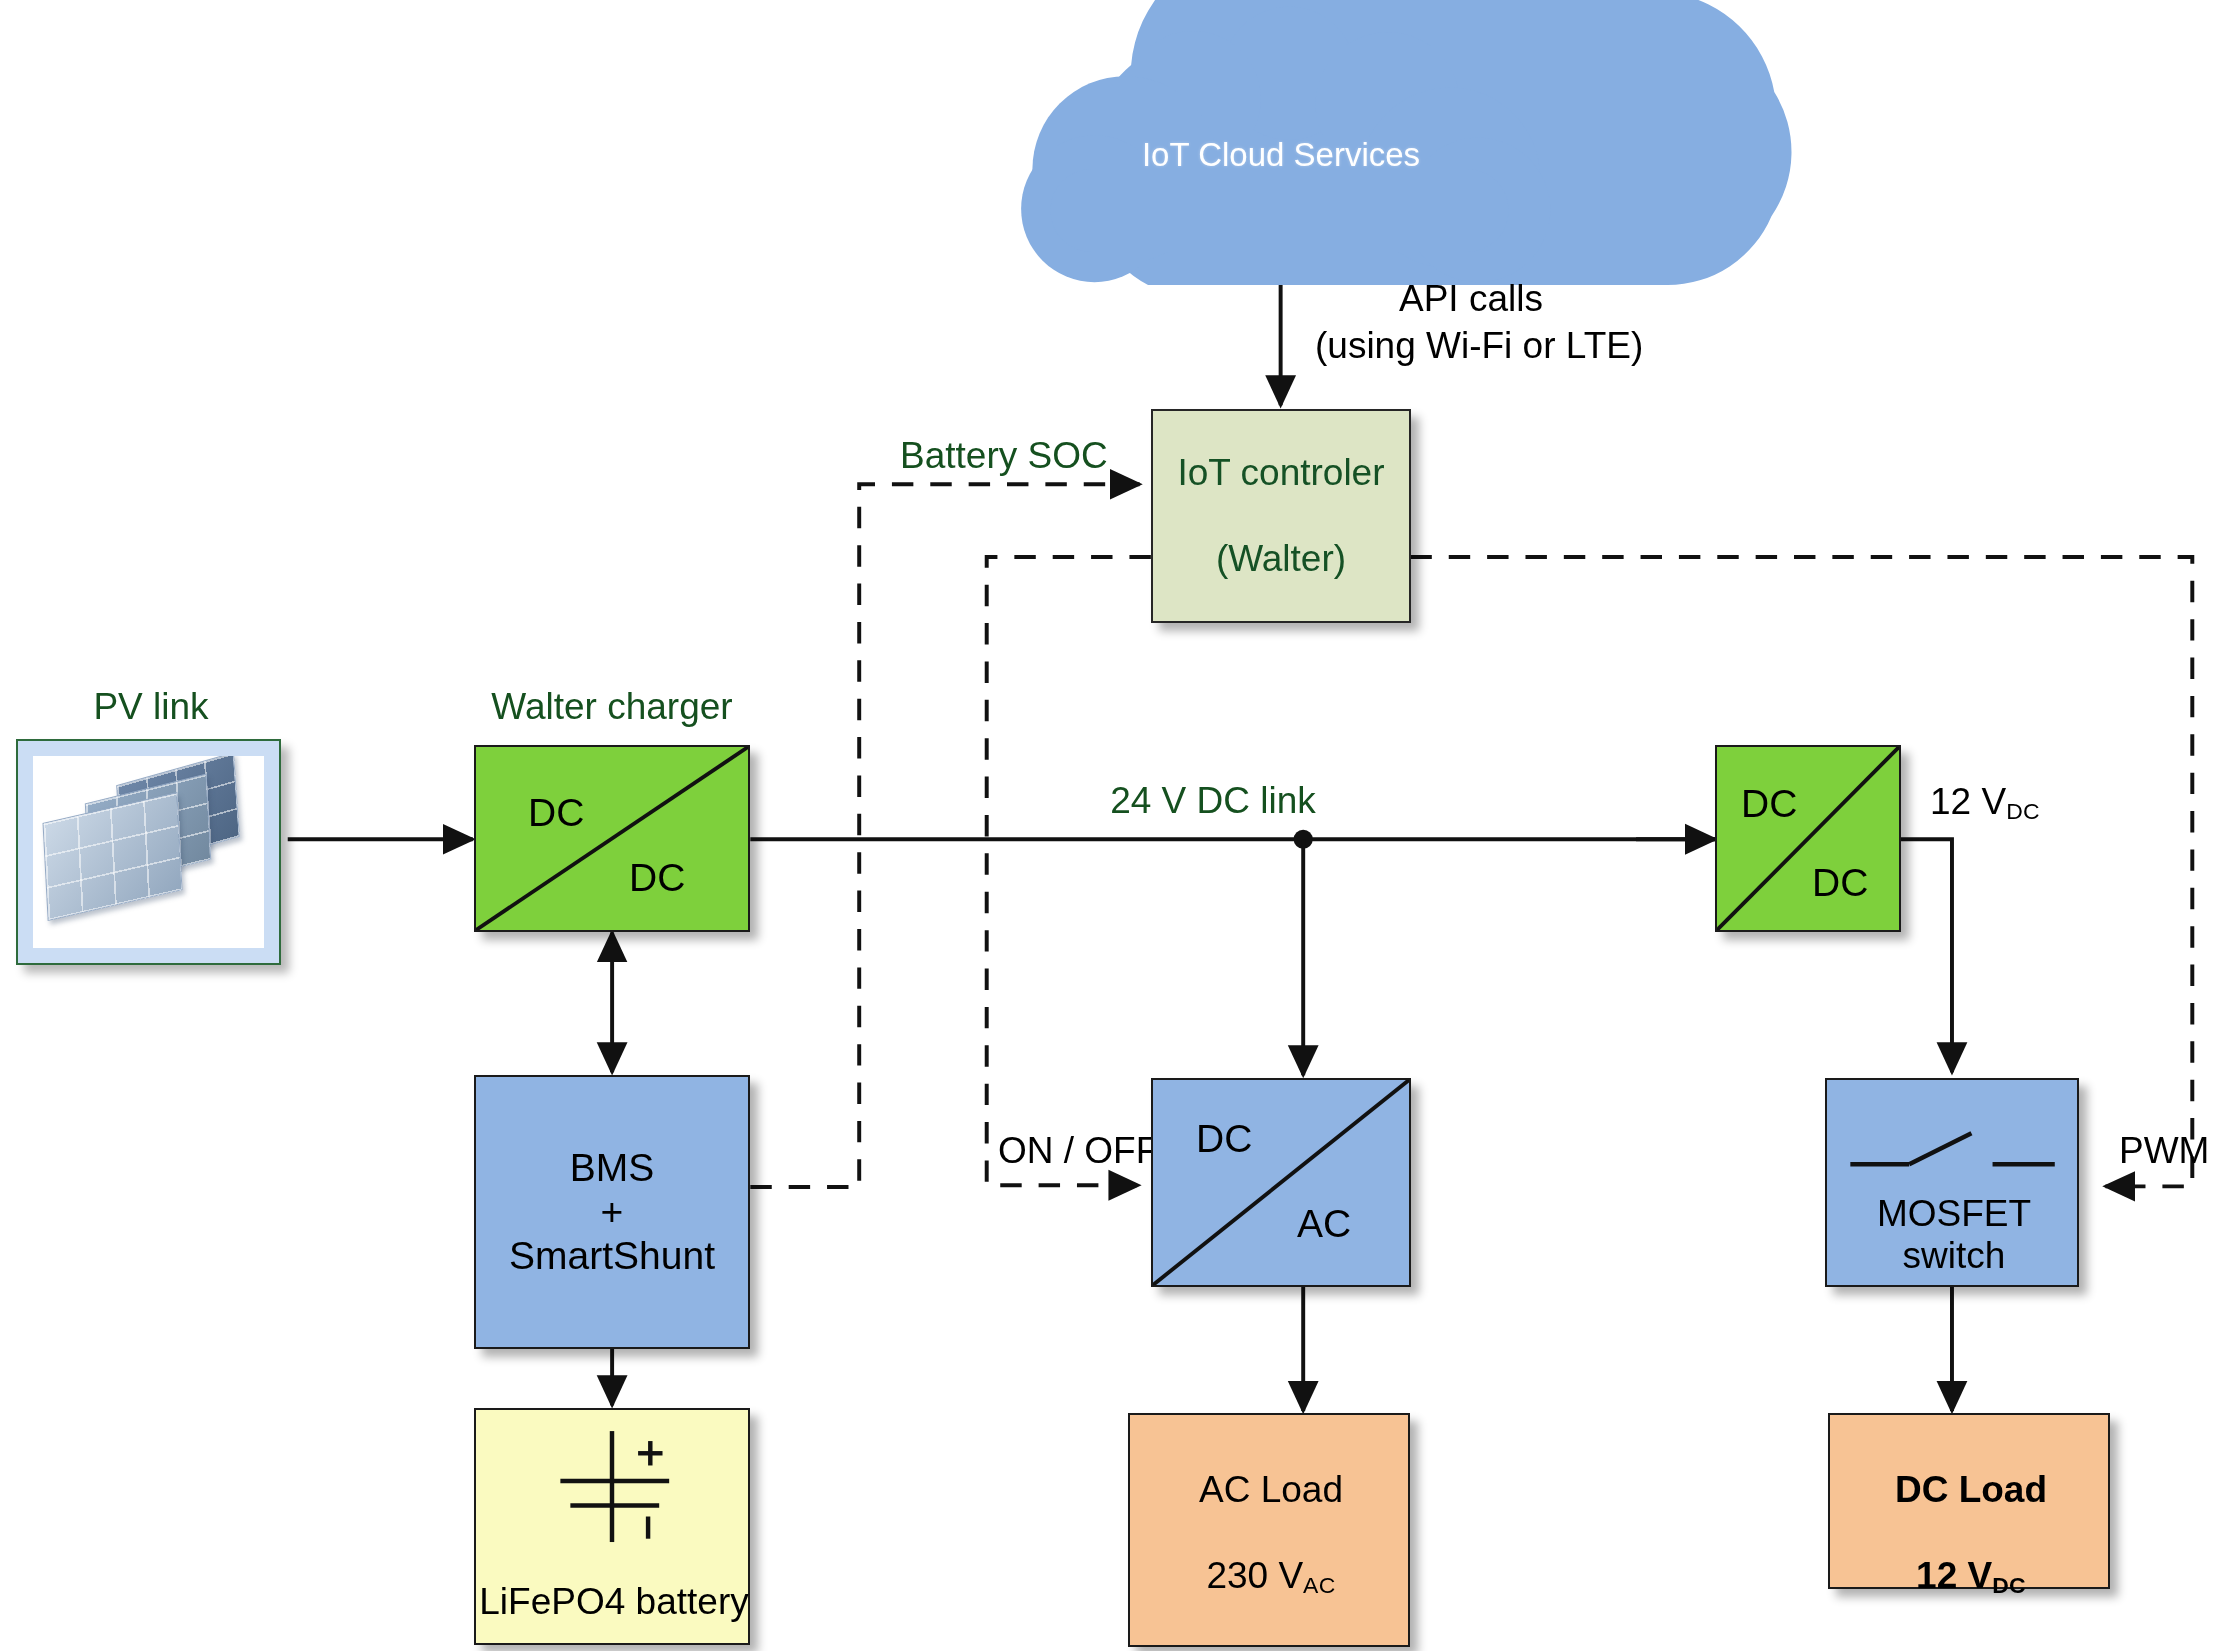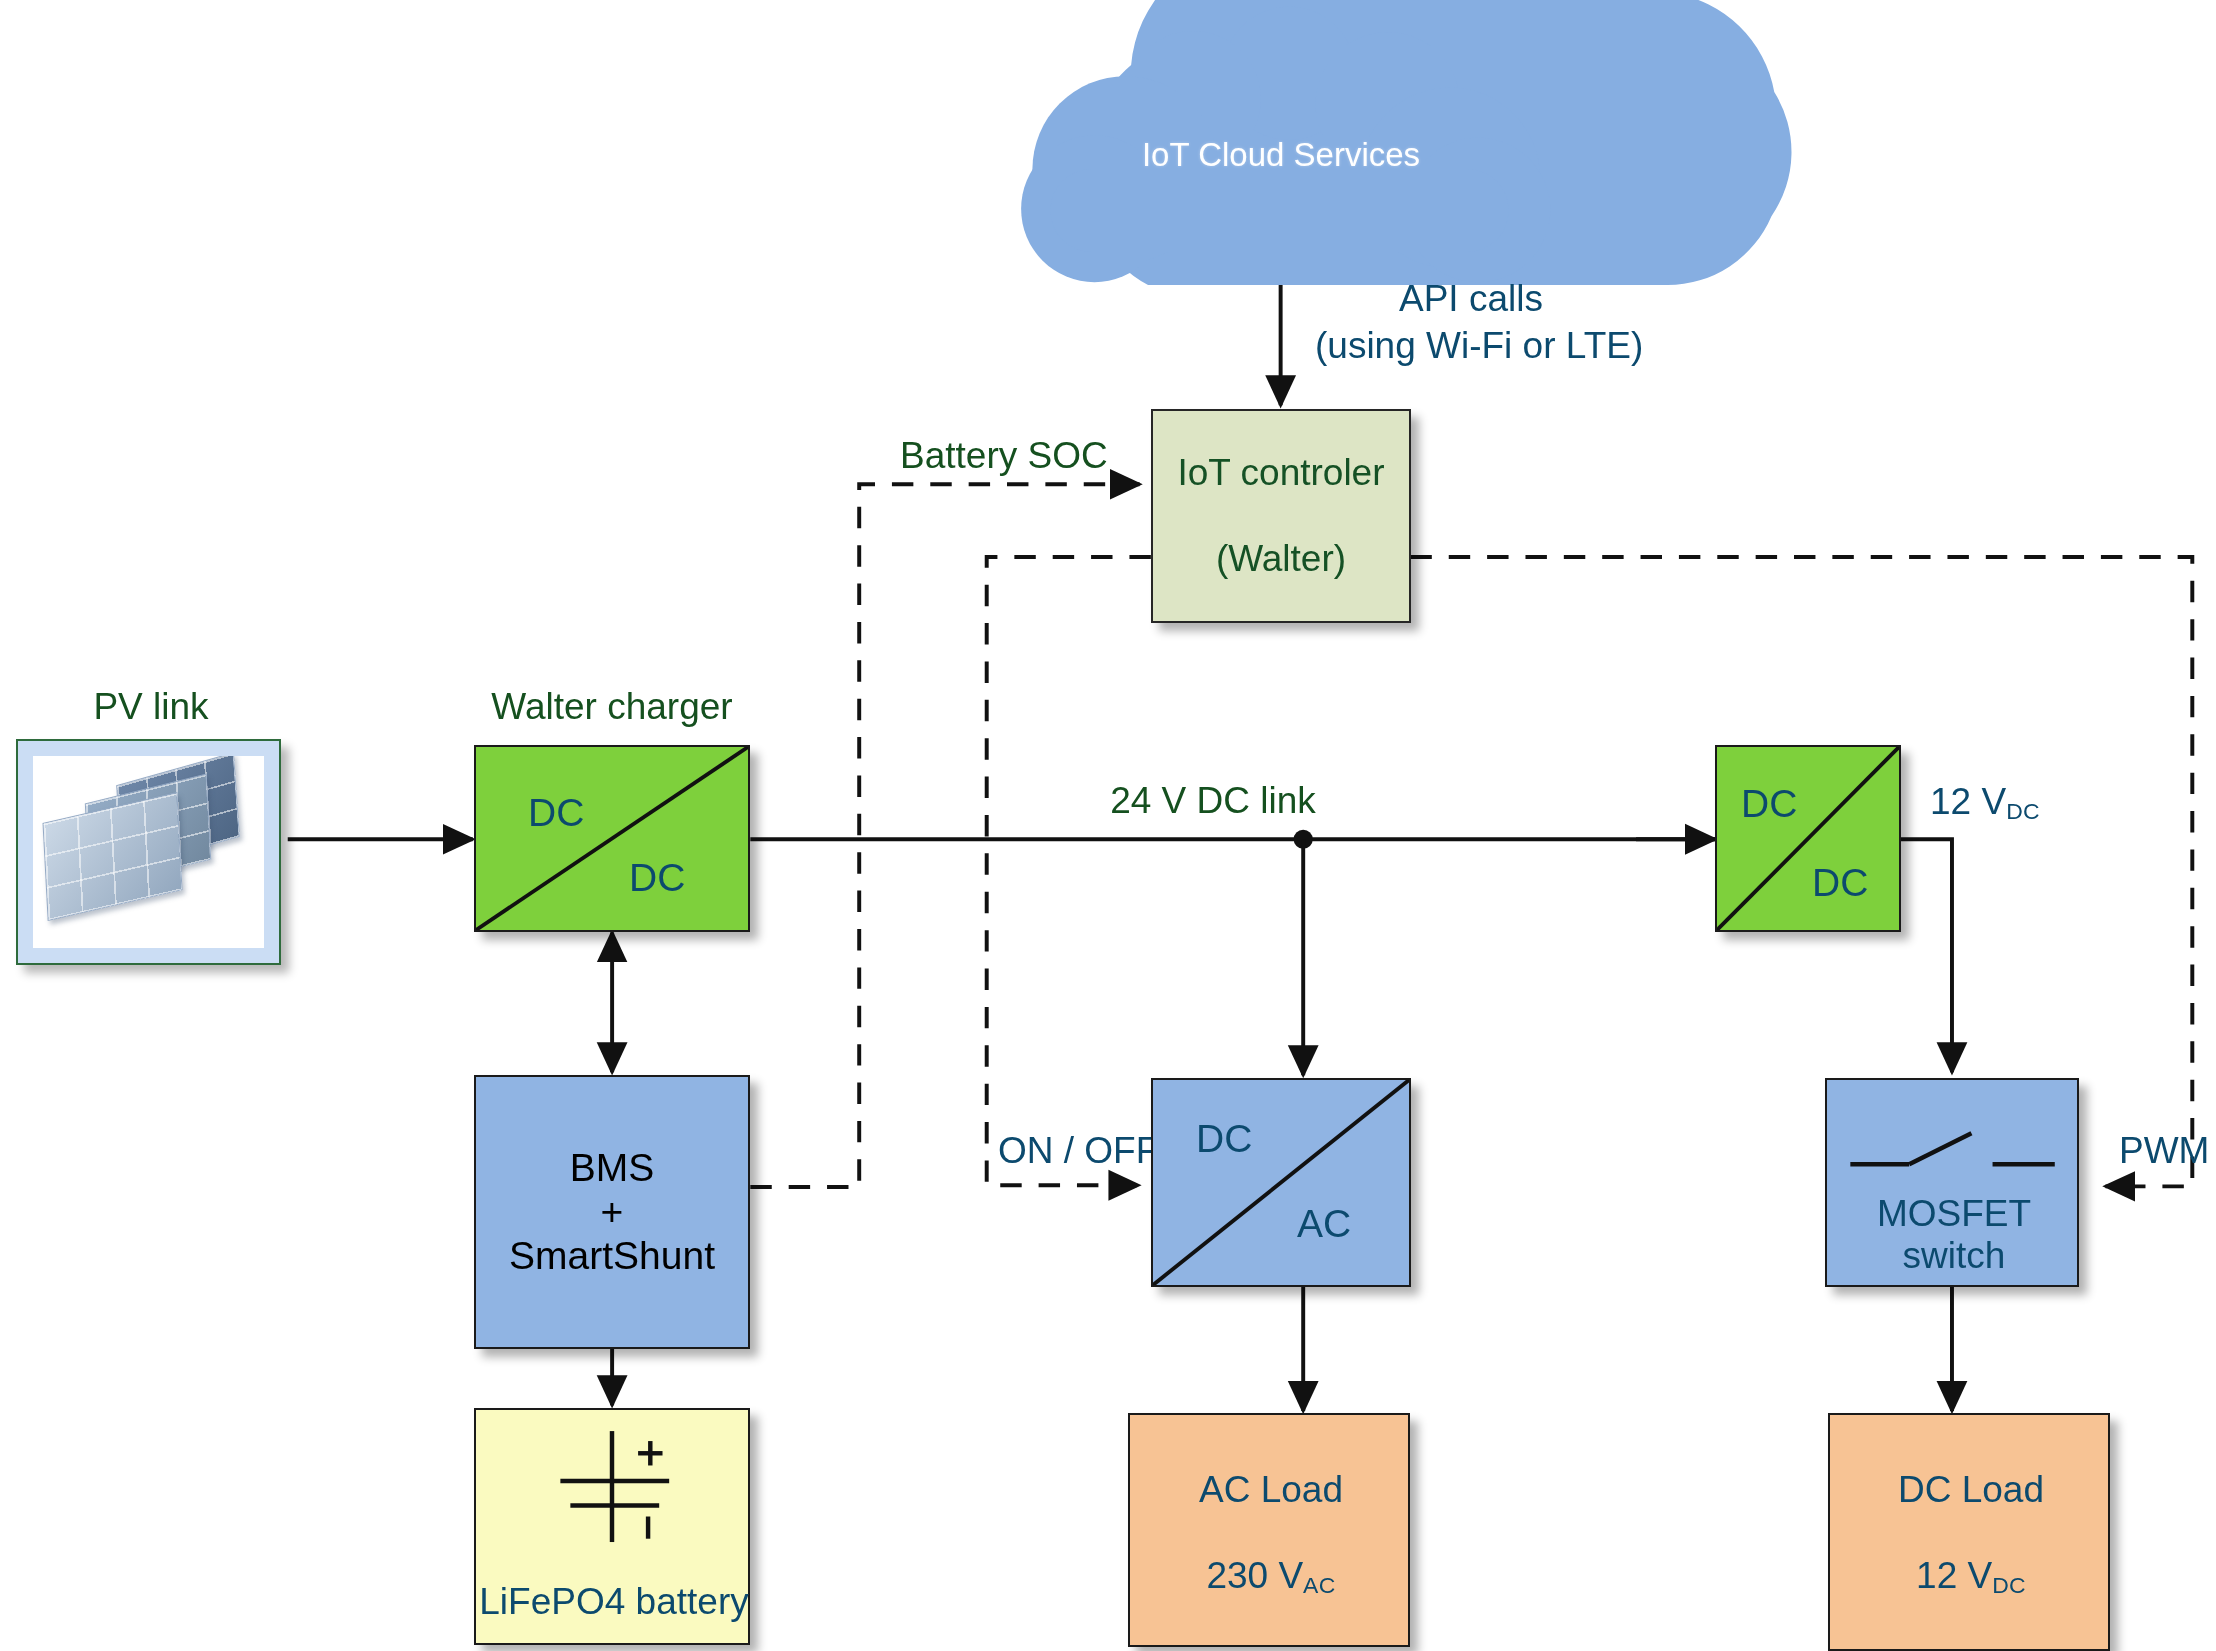--- a/index.html
+++ b/index.html
@@ -21,21 +21,21 @@
     text-align:center;
   }
   .box-green{background:#7ED03C;}
   .box-blue{background:#90B4E3;}
   .box-sage{background:#DDE5C5;border-color:#262626;}
   .box-yellow{background:#FAFAC0;padding-left:7px;}
   .box-orange{background:#F7C394;}
 
   .lbl{
     position:absolute;
-    color:#0c4a6e;
+    color:#000000;
     white-space:nowrap;
     line-height:1.22;
   }
   .lbl-green{color:#15501F;}
   .lbl-white{color:#ffffff;}
   .lbl-sage{color:#155125;}
   .f66{font-size:37px;}
   .f70{font-size:39px;}
   .f72{font-size:33px;}
 
@@ -248,21 +248,21 @@
     <div class="lbl f66 ctr" style="left:127px;top:153px;">switch</div>
   </div>
 
   <div class="node box box-orange" style="left:1128px;top:1413px;width:282px;height:234px;position:absolute;">
     <div class="lbl f66 ctr" style="left:141px;top:52px;">AC Load</div>
     <div class="lbl f66 ctr" style="left:141px;top:138px;">
       <span>230 V</span><sub>AC</sub>
     </div>
   </div>
 
-  <div class="node box box-orange" style="left:1828px;top:1413px;width:282px;height:238px;position:absolute;">
+  <div class="node box box-orange" style="left:1828px;top:1413px;width:282px;height:176px;position:absolute;font-weight:bold;">
     <div class="lbl f66 ctr" style="left:141px;top:52px;">DC Load</div>
     <div class="lbl f66 ctr" style="left:141px;top:138px;">
       <span>12 V</span><sub>DC</sub>
     </div>
   </div>
 
 </div>
 
 
 </body></html>

